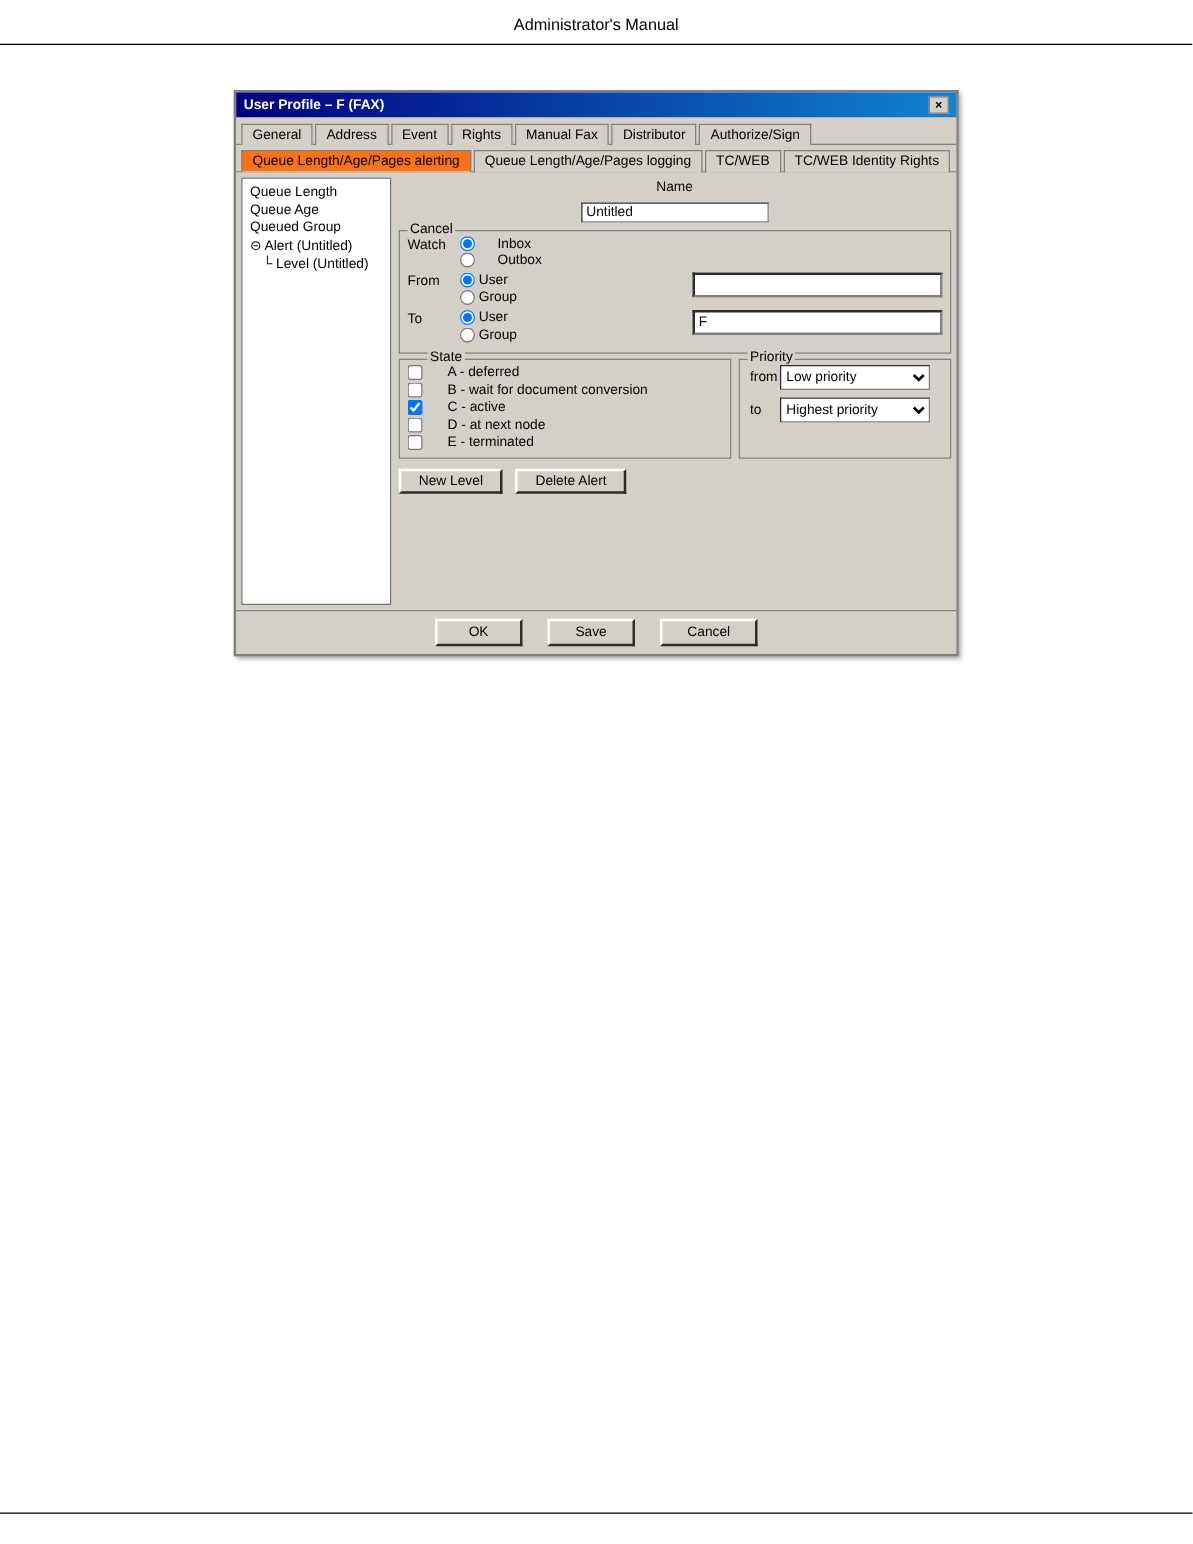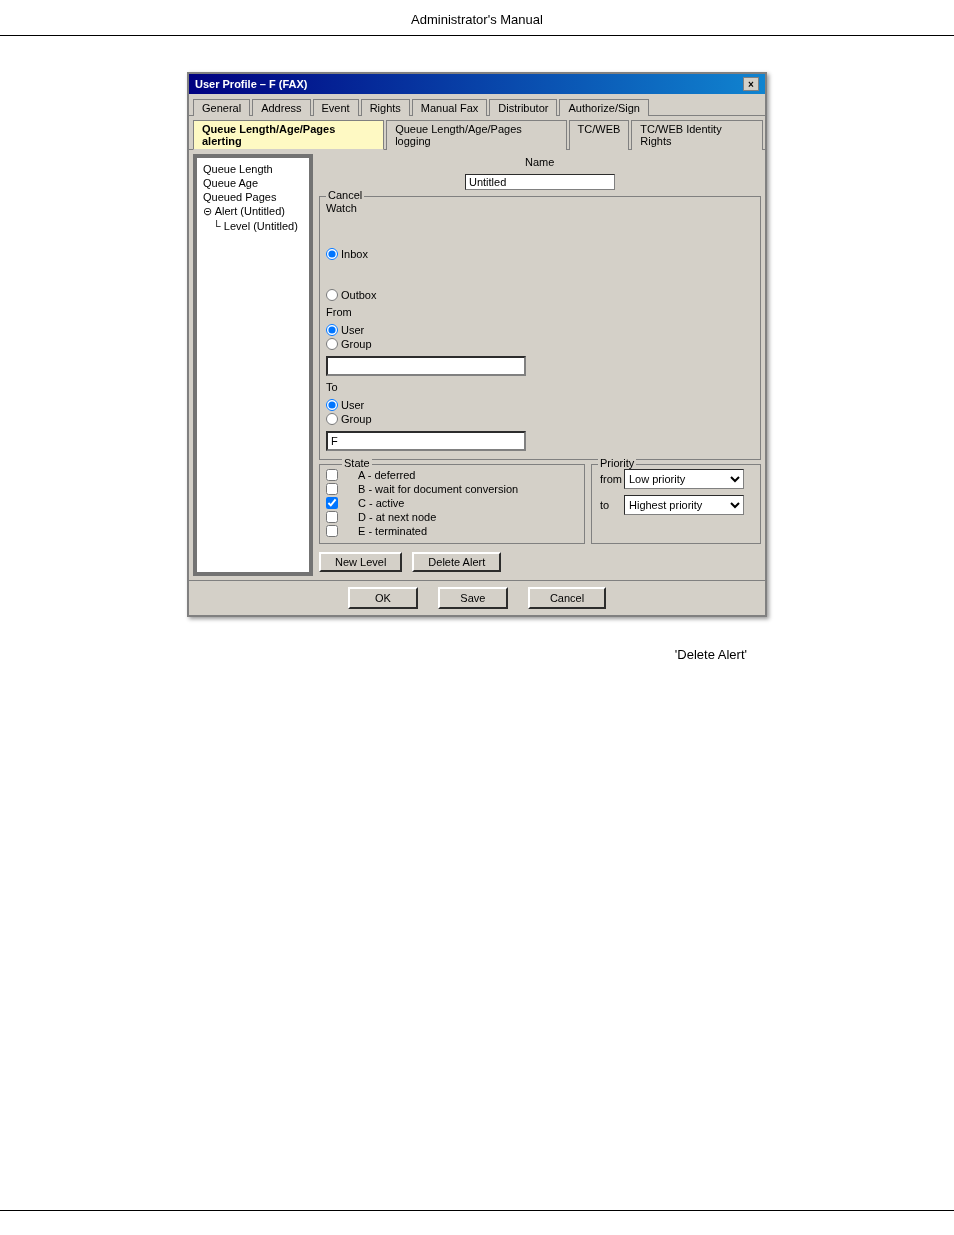--- a/index.html
+++ b/index.html
@@ -76,24 +76,24 @@
       border-bottom: none;
       padding: 2px 8px;
       margin-right: 2px;
       cursor: pointer;
       font-size: 11px;
       position: relative;
       top: 1px;
     }
 
     .tab.active {
-      background: #fef9c3;
+      background: #f97316;
       border-bottom: 1px solid #d4d0c8;
       z-index: 1;
-      font-weight: bold;
+      font-weight: normal;
     }
 
     .tab-bar-2 {
       display: flex;
       background: #d4d0c8;
       border-bottom: 1px solid #808080;
       padding-top: 3px;
       padding-left: 4px;
     }
 
@@ -102,21 +102,21 @@
       display: flex;
       padding: 4px;
       background: #d4d0c8;
       min-height: 350px;
     }
 
     
     .left-panel {
       width: 120px;
       background: #ffffff;
-      border: 4px solid #737373;
+      border: 1px solid #737373;
       padding: 4px;
       font-size: 11px;
       margin-right: 6px;
       min-height: 320px;
     }
 
     .tree-item {
       cursor: pointer;
       padding: 1px 2px;
       white-space: nowrap;
@@ -173,40 +173,38 @@
       background: #d4d0c8;
       padding: 0 2px;
       font-size: 11px;
     }
 
     .filter-row {
       display: flex;
       align-items: flex-start;
       margin-bottom: 4px;
       gap: 6px;
-      flex-direction: column;
     }
 
     .filter-row label.field-label {
       width: 36px;
       font-size: 11px;
       padding-top: 1px;
     }
 
     .radio-group {
       display: flex;
       flex-direction: column;
       gap: 1px;
     }
 
     .radio-item {
       display: flex;
-      gap: 3px;
-      font-size: 11px;
-      margin-top: 28px;
+      gap: 18px;
+      font-size: 11px;
     }
 
     .text-input-right {
       height: 20px;
       border: 2px inset #808080;
       background: white;
       padding: 1px 3px;
       font-size: 11px;
       width: 200px;
     }
@@ -387,21 +385,21 @@
       <div class="tab">Queue Length/Age/Pages logging</div>
       <div class="tab">TC/WEB</div>
       <div class="tab">TC/WEB Identity Rights</div>
     </div>
 
     <div class="dialog-body">
 
       <div class="left-panel">
         <div class="tree-item">Queue Length</div>
         <div class="tree-item">Queue Age</div>
-        <div class="tree-item">Queued Pages</div>
+        <div class="tree-item">Queued Group</div>
         <div class="tree-item">⊝ Alert (Untitled)</div>
         <div class="tree-item tree-indent">└ Level (Untitled)</div>
       </div>
 
       <div class="right-panel">
 
         <div class="name-row">
           <label>Name</label>
           <input class="name-input" type="text" value="Untitled" style="">
         </div>
@@ -510,19 +508,16 @@
     </div>
 
     <div class="dialog-footer">
       <button class="footer-btn">OK</button>
       <button class="footer-btn">Save</button>
       <button class="footer-btn">Cancel</button>
     </div>
 
   </div>
 
-  <div class="caption-text">
-    <span>'Delete Alert'</span>
-  </div>
 
 </div>
 
 <div class="page-footer"></div>
 
 </body></html>

